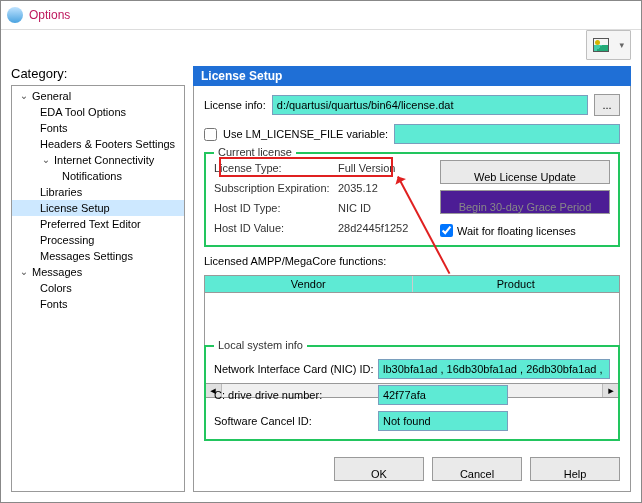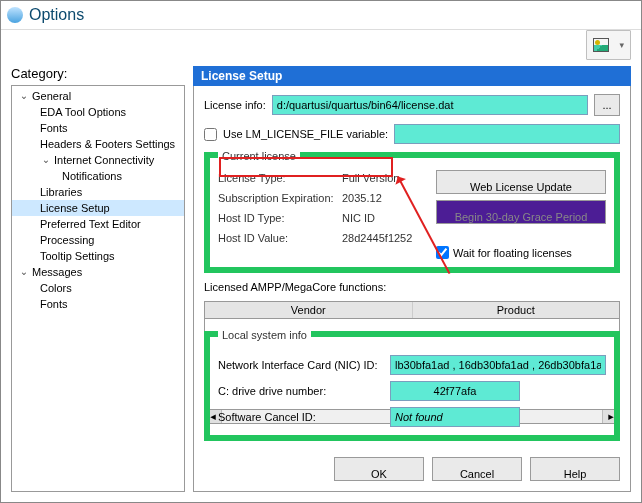--- a/index.html
+++ b/index.html
@@ -1,60 +1,60 @@
 <!DOCTYPE html>
 <html><head>
 <meta charset="utf-8">
 <style>
   html,body{margin:0;padding:0;font-family:"Segoe UI",Tahoma,sans-serif;font-size:11px;color:#000;background:#fff}
   .window{width:642px;height:503px;border:1px solid #888;box-sizing:border-box;position:relative;display:flex;flex-direction:column;background:#fff}
   .titlebar{height:28px;display:flex;align-items:center;padding:0 6px;border-bottom:1px solid #ddd}
   .tb-icon{width:16px;height:16px;border-radius:50%;background:linear-gradient(180deg,#bfe3ff,#4aa3e0);margin-right:6px}
-  .tb-title{font-size:16px;color:#0c4a6e}
+  .tb-title{font-size:12px;color:#be185d}
   .toolbar{height:30px;display:flex;justify-content:flex-end;align-items:center;padding:0 10px}
   .toolbtn{height:24px;border:1px solid #bfbfbf;background:#f5f5f5;display:flex;align-items:center;padding:2px 6px;border-radius:1px}
   .toolbtn .drop{margin-left:10px;font-size:9px;color:#666}
   .body{flex:1;display:flex;padding:6px 10px 10px 10px;gap:8px;min-height:0}
   .cat-col{width:174px;display:flex;flex-direction:column}
   .cat-label{font-size:13px;margin-bottom:4px}
   .tree{flex:1;border:1px solid #999;background:#fff;overflow:auto;padding:2px 0}
   .tnode{display:flex;align-items:center;height:16px;line-height:16px;white-space:nowrap;padding-right:6px}
   .l0{padding-left:6px}
   .l1{padding-left:28px}
   .l2{padding-left:50px}
   .exp{width:12px;display:inline-block;text-align:center;color:#555;margin-right:2px;font-size:10px}
   .tnode.sel{background:#cde8ff}
   .right{flex:1;display:flex;flex-direction:column;min-width:0}
   .panel-head{background:#1f6fd6;color:#fff;font-weight:bold;font-size:12px;padding:3px 8px}
   .panel-body{flex:1;border:1px solid #999;border-top:none;padding:8px 10px 10px 10px;display:flex;flex-direction:column;gap:8px;min-height:0}
   .row{display:flex;align-items:center;gap:6px}
   .lbl{white-space:nowrap}
   input[type=text]{border:1px solid #7a9ebd;height:18px;padding:0 4px;font:inherit;background:#5eead4;min-width:0}
   .dotsbtn{width:24px;height:20px;border:1px solid #999;background:#eaeaea;display:flex;align-items:center;justify-content:center}
-  .fieldset{border:6px solid #22c55e;padding:12px 8px 8px 8px;position:relative}
+  .fieldset{border:2px solid #22c55e;padding:6px 8px 8px 8px;position:relative}
   .fieldset>.legend{position:absolute;top:-8px;left:8px;background:#fff;padding:0 4px;font-size:11px;color:#333}
   .curlic-grid{display:flex;gap:2px}
   .kv{display:flex;flex-direction:column;gap:4px}
   .kvrow{display:flex;gap:4px;align-items:center;height:16px}
   .kvk{width:120px;color:#333}
   .kvv{color:#333}
   .rightbtns{display:flex;flex-direction:column;gap:6px;margin-left:auto;width:170px}
   .btn{height:22px;border:1px solid #9a9a9a;background:#eaeaea;display:flex;align-items:flex-end;justify-content:center;padding:0 8px}
   .btn.disabled{color:#888;background:#4c1d95}
-  .chkrow{display:flex;align-items:center;gap:4px;margin-top:16px}
+  .chkrow{display:flex;align-items:center;gap:4px;margin-top:4px}
   input[type=checkbox]{margin:0}
   .ampp-head{display:flex;border:1px solid #999;border-bottom:none}
-  .ampp-head div{flex:1;padding:2px 6px;text-align:center;background:#e5e5e5;border-right:1px solid #ccc}
+  .ampp-head div{flex:1;padding:2px 6px;text-align:center;background:#5eead4;border-right:1px solid #ccc}
   .ampp-head div:last-child{border-right:none}
   .ampp-body{flex:1;border:1px solid #999;background:#fff;min-height:90px;position:relative}
   .hscroll{height:16px;border:1px solid #999;border-top:none;display:flex;align-items:center;background:#f0f0f0}
   .hscroll .arrow{width:16px;height:100%;display:flex;align-items:center;justify-content:center;background:#e0e0e0;border-right:1px solid #bbb}
   .hscroll .arrow.r{border-right:none;border-left:1px solid #bbb}
   .hscroll .track{flex:1}
-  .sysrow{display:flex;align-items:center;gap:12px;margin-top:6px}
+  .sysrow{display:flex;align-items:center;gap:4px;margin-top:6px}
   .sysrow .slbl{width:160px}
   .footer{display:flex;justify-content:flex-end;gap:8px;margin-top:8px}
   .footer .btn{min-width:72px}
   
   .redbox{position:absolute;border:2px solid #e02020;top:156px;left:218px;width:170px;height:16px;pointer-events:none}
   .redarrow{position:absolute;top:176px;left:396px;width:2px;height:110px;background:#e02020;transform:rotate(-28deg);transform-origin:top left;pointer-events:none}
   .redarrow:before{content:"";position:absolute;top:-6px;left:-5px;border:6px solid transparent;border-bottom-color:#e02020}
   .pic-icon{width:14px;height:12px;border:1px solid #555;position:relative;display:inline-block}
   .pic-icon:before{content:"";position:absolute;width:5px;height:5px;border-radius:50%;background:#d4b400;top:1px;left:1px}
   .pic-icon:after{content:"";position:absolute;bottom:0;left:0;right:0;height:6px;background:linear-gradient(135deg,#4ca 40%,#2a7 40%)}
@@ -104,21 +104,21 @@
         <div class="tnode l1 sel">
             <span>License Setup</span>
           </div>
         <div class="tnode l1">
             <span>Preferred Text Editor</span>
           </div>
         <div class="tnode l1">
             <span>Processing</span>
           </div>
         <div class="tnode l1">
-            <span>Tooltip Settings</span>
+            <span>Messages Settings</span>
           </div>
         <div class="tnode l0">
             <span class="exp">⌄</span>
             <span>Messages</span>
           </div>
         <div class="tnode l1">
             <span>Colors</span>
           </div>
         <div class="tnode l1">
             <span>Fonts</span>
@@ -195,25 +195,25 @@
         </div>
 
         <div class="fieldset">
           <span class="legend">Local system info</span>
           <div class="sysrow">
             <span class="slbl">Network Interface Card (NIC) ID:</span>
             <input type="text" class="flex1" value="lb30bfa1ad , 16db30bfa1ad , 26db30bfa1ad , 56db30bfa1ad" style="">
           </div>
           <div class="sysrow">
             <span class="slbl">C: drive drive number:</span>
-            <input type="text" style="width: 120px; text-align: center;" value="42f77afa">
+            <input type="text" style="width: 120px;" value="42f77afa">
           </div>
           <div class="sysrow">
             <span class="slbl">Software Cancel ID:</span>
-            <input type="text" style="width: 120px; font-style: italic;" value="Not found">
+            <input type="text" style="width: 120px;" value="Not found">
           </div>
         </div>
 
         <div class="footer">
           <div class="btn">
               <span>OK</span>
             </div>
           <div class="btn">
               <span>Cancel</span>
             </div>

